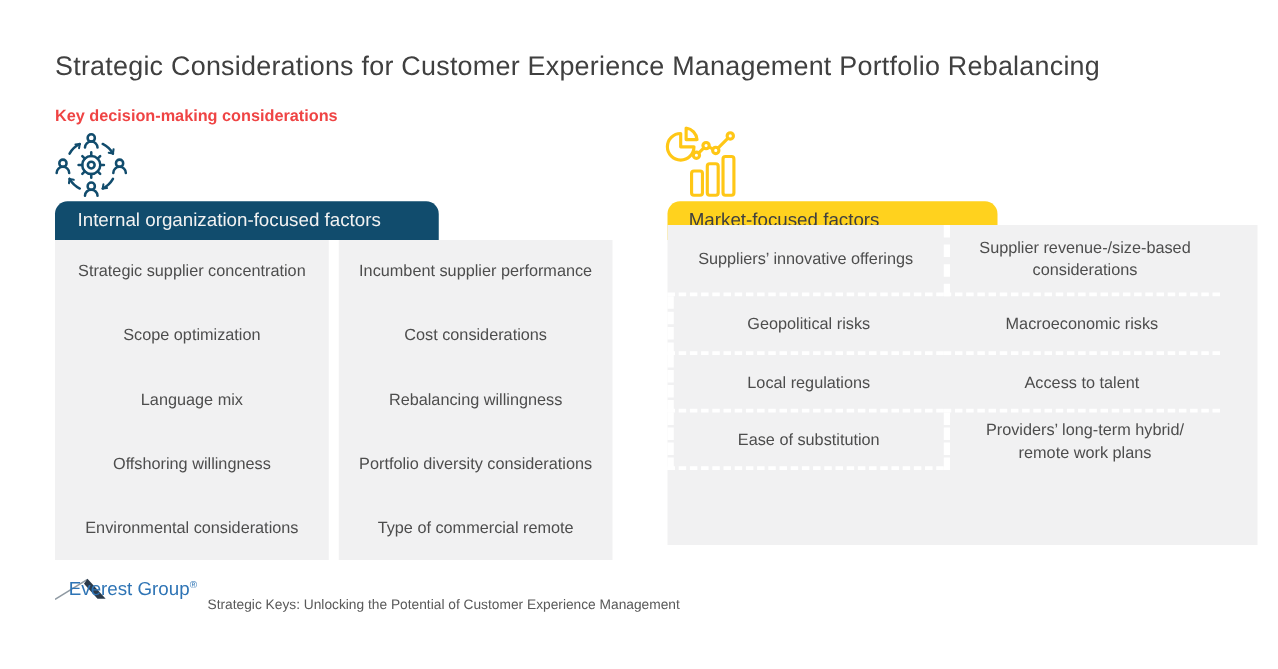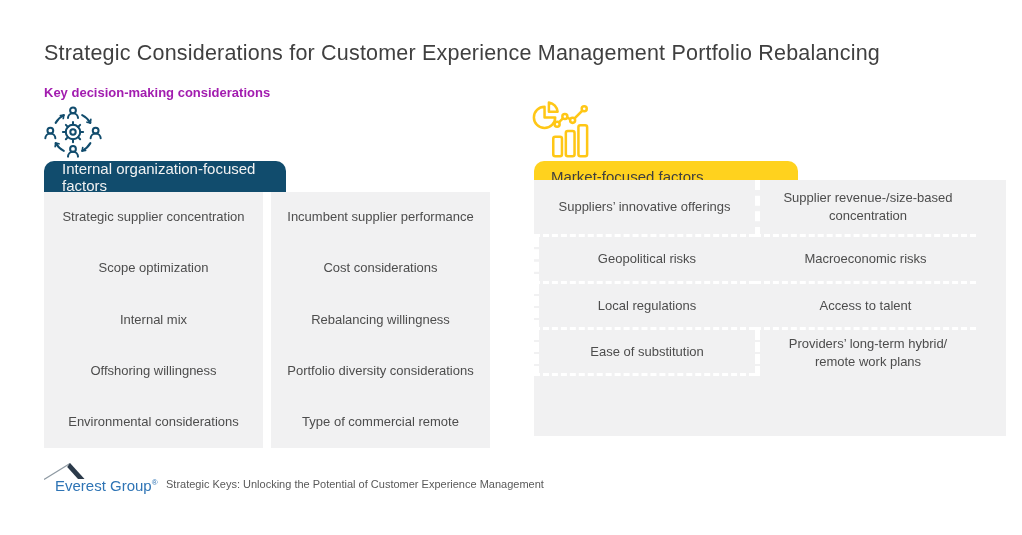--- a/index.html
+++ b/index.html
@@ -20,37 +20,37 @@
     color: #404040;
     letter-spacing: 0.2px;
     white-space: nowrap;
   }
   .subtitle {
     position: absolute;
     left: 44px;
     top: 85px;
     font-size: 13px;
     font-weight: bold;
-    color: #a21caf;
+    color: #ef4444;
   }
   .icon-internal { position: absolute; left: 44px; top: 106px; width: 58px; height: 54px; }
   .icon-market  { position: absolute; left: 529px; top: 101px; width: 64px; height: 60px; }
 
   .header-bar {
     position: absolute;
     top: 161px;
     height: 31px;
     border-radius: 10px 10px 0 0;
     display: flex;
     align-items: center;
     font-size: 15px;
   }
   .header-internal {
     left: 44px;
-    width: 242px;
+    width: 307px;
     background: #114C6D;
     color: #f2f2f2;
     padding-left: 18px;
   }
   .header-market {
     left: 534px;
     width: 264px;
     background: #FFD21E;
     color: #3f3f3f;
     padding-left: 17px;
@@ -113,21 +113,21 @@
     top: 459px;
     height: 36px;
     display: flex;
     align-items: flex-end;
   }
   .logo { position: relative; width: 116px; height: 34px; }
   .logo svg { position: absolute; left: 0; top: 0; }
   .logo-text {
     position: absolute;
     left: 11px;
-    bottom: 1px;
+    bottom: 15px;
     font-size: 15px;
     color: #2E74B5;
     white-space: nowrap;
   }
   .logo-text sup { font-size: 8px; color: #2E74B5; }
   .tagline {
     font-size: 11px;
     color: #595959;
     padding-bottom: 5px;
     padding-left: 6px;
@@ -198,36 +198,36 @@
     </svg>
   </div>
 
   <div class="header-bar header-internal">Internal organization-focused factors</div>
   <div class="header-bar header-market">Market-focused factors</div>
 
   <div class="table-internal">
     <div class="col">
       <div class="cell">Strategic supplier concentration</div>
       <div class="cell">Scope optimization</div>
-      <div class="cell">Internal mix</div>
+      <div class="cell">Language mix</div>
       <div class="cell">Offshoring willingness</div>
       <div class="cell">Environmental considerations</div>
     </div>
     <div class="col">
       <div class="cell">Incumbent supplier performance</div>
       <div class="cell">Cost considerations</div>
       <div class="cell">Rebalancing willingness</div>
       <div class="cell">Portfolio diversity considerations</div>
       <div class="cell">Type of commercial remote</div>
     </div>
   </div>
 
   <div class="table-market">
     <div class="cell rsep">Suppliers’ innovative offerings</div>
-    <div class="cell rsep csep">Supplier revenue-/size-based concentration</div>
+    <div class="cell rsep csep">Supplier revenue-/size-based considerations</div>
     <div class="cell rsep csep">Geopolitical risks</div>
     <div class="cell rsep">Macroeconomic risks</div>
     <div class="cell rsep csep">Local regulations</div>
     <div class="cell rsep">Access to talent</div>
     <div class="cell rsep csep">Ease of substitution</div>
     <div class="cell csep">Providers’ long-term hybrid/ remote work plans</div>
   </div>
 
   <div class="footer">
     <div class="logo">

